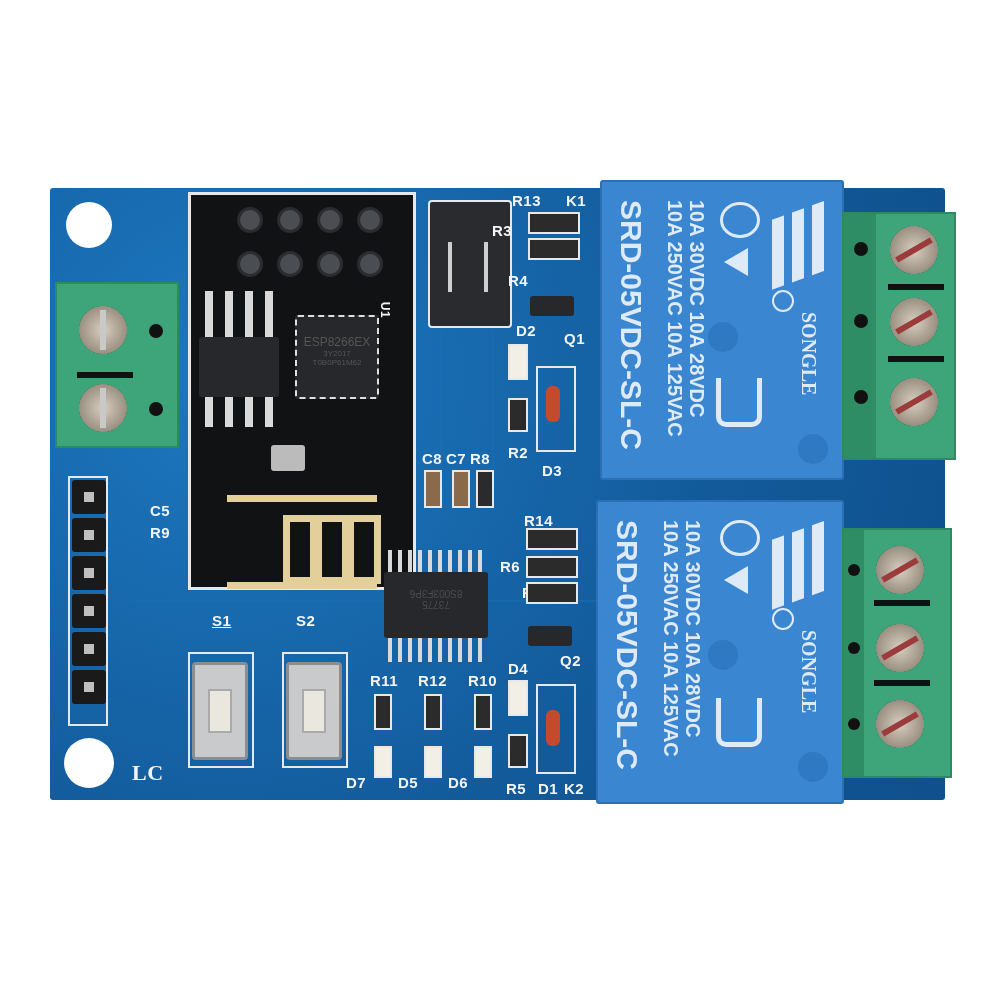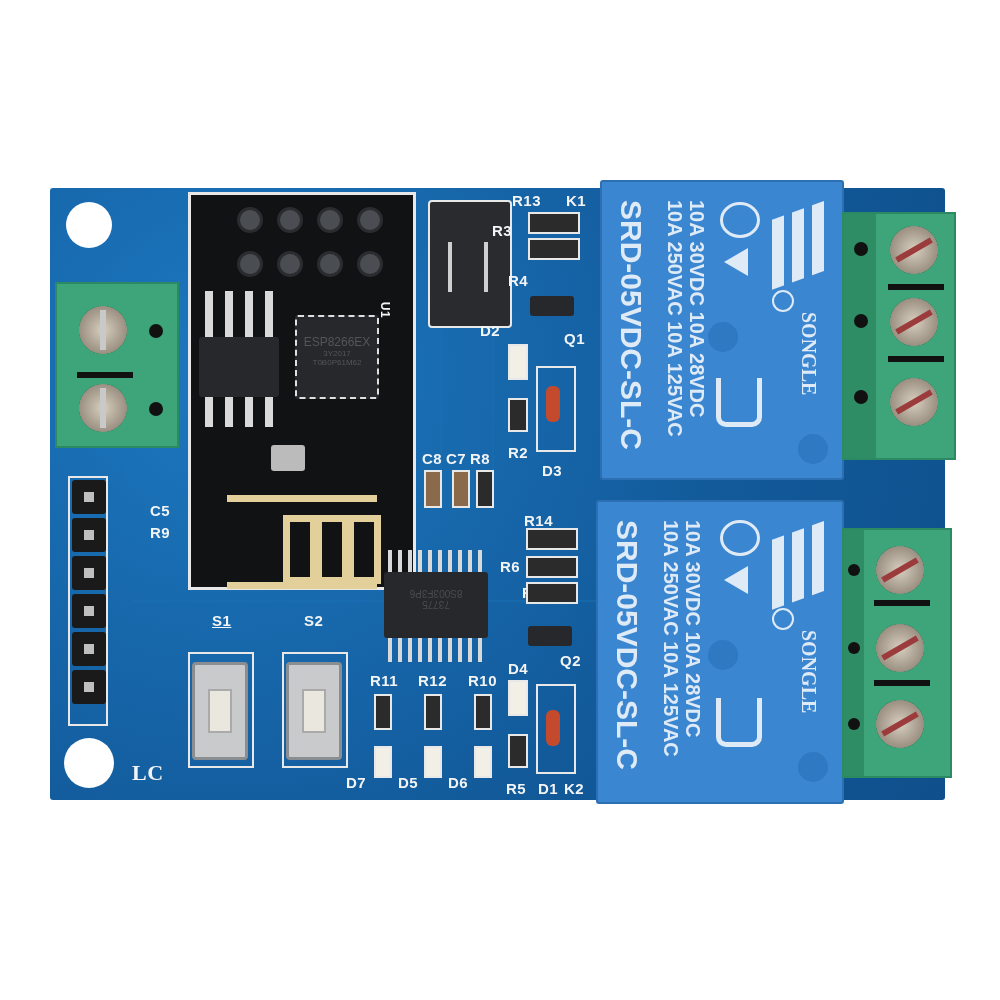--- a/index.html
+++ b/index.html
@@ -102,21 +102,21 @@
 <div class="abs" style="left:428px;top:200px;width:80px;height:124px;background:#2a2b2e;border:2px solid #e8e8e8;border-radius:4px;">
   <div class="abs" style="left:18px;top:40px;width:4px;height:50px;background:#cfcfcf;"></div>
   <div class="abs" style="left:54px;top:40px;width:4px;height:50px;background:#cfcfcf;"></div>
 </div>
 
 <div class="abs silk" style="left:512px;top:192px;">R13</div>
 <div class="abs silk" style="left:566px;top:192px;">K1</div>
 <div class="abs silk" style="left:492px;top:222px;">R3</div>
 <div class="abs silk" style="left:508px;top:272px;">R4</div>
 <div class="abs silk" style="left:564px;top:330px;">Q1</div>
-<div class="abs silk" style="left:480px;top:322px;">D2</div>
+<div class="abs silk" style="left:516px;top:322px;">D2</div>
 <div class="abs silk" style="left:508px;top:444px;">R2</div>
 <div class="abs silk" style="left:542px;top:462px;">D3</div>
 
 <div class="abs smd" style="left:528px;top:212px;width:48px;height:18px;"></div>
 <div class="abs smd" style="left:528px;top:238px;width:48px;height:18px;"></div>
 <div class="abs chip" style="left:530px;top:296px;width:44px;height:20px;"></div>
 <div class="abs led" style="left:508px;top:344px;width:16px;height:32px;"></div>
 <div class="abs smd" style="left:508px;top:398px;width:16px;height:30px;"></div>
 <div class="abs" style="left:536px;top:366px;width:36px;height:82px;border:2px solid #e8e8e8;"></div>
 <div class="abs diode" style="left:546px;top:386px;width:14px;height:36px;"></div>
@@ -138,21 +138,21 @@
 <div class="abs chip" style="left:528px;top:626px;width:44px;height:20px;"></div>
 
 <div class="abs" style="left:388px;top:550px;width:96px;height:22px;background:repeating-linear-gradient(90deg,#d9d9d9 0 4px,transparent 4px 10px);"></div>
 <div class="abs chip" style="left:384px;top:572px;width:104px;height:66px;">
   <div style="color:#4a4c50;font-size:10px;text-align:center;margin-top:16px;transform:rotate(180deg);">8S003F3P6</div>
   <div style="color:#4a4c50;font-size:10px;text-align:center;transform:rotate(180deg);">73775</div>
 </div>
 <div class="abs" style="left:388px;top:638px;width:96px;height:24px;background:repeating-linear-gradient(90deg,#d9d9d9 0 4px,transparent 4px 10px);"></div>
 
 <div class="abs silk" style="left:212px;top:612px;text-decoration:underline;">S1</div>
-<div class="abs silk" style="left:304px;top:612px;">S2</div>
+<div class="abs silk" style="left:296px;top:612px;">S2</div>
 <div class="abs" style="left:188px;top:652px;width:62px;height:112px;border:2px solid #e8e8e8;"></div>
 <div class="abs btn-body" style="left:192px;top:662px;width:50px;height:92px;">
   <div class="abs btn-cap" style="left:13px;top:24px;width:20px;height:40px;"></div>
 </div>
 <div class="abs" style="left:282px;top:652px;width:62px;height:112px;border:2px solid #e8e8e8;"></div>
 <div class="abs btn-body" style="left:286px;top:662px;width:50px;height:92px;">
   <div class="abs btn-cap" style="left:13px;top:24px;width:20px;height:40px;"></div>
 </div>
 
 <div class="abs silk" style="left:132px;top:760px;font-family:'Liberation Serif',serif;font-size:22px;">LC</div>

